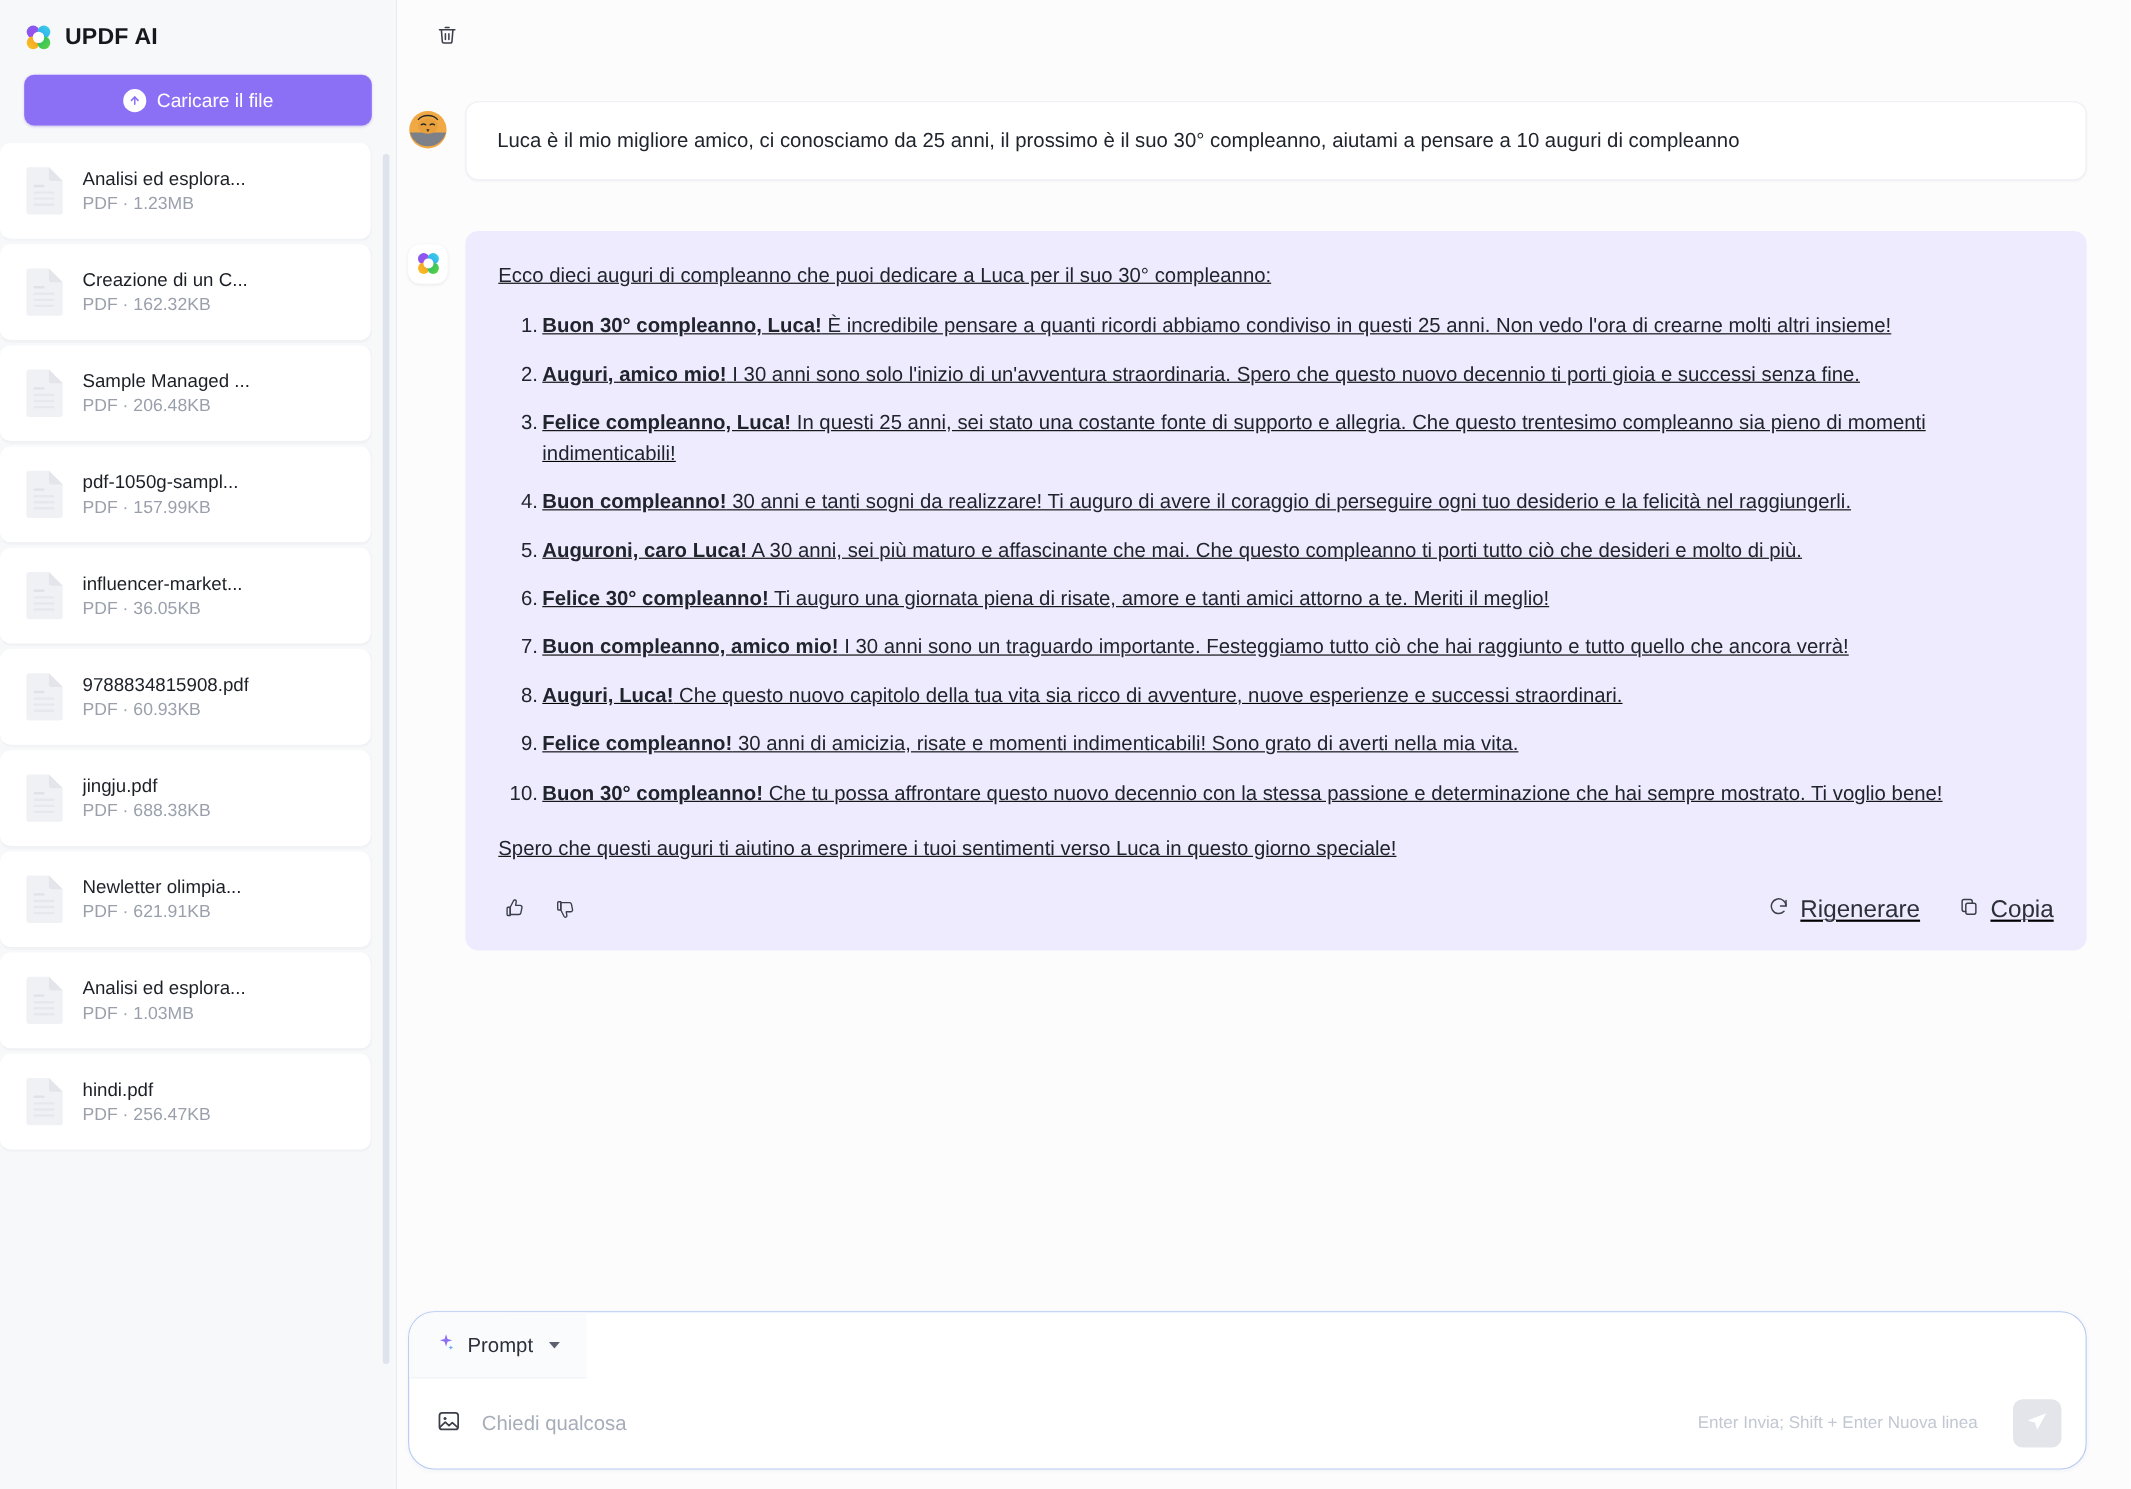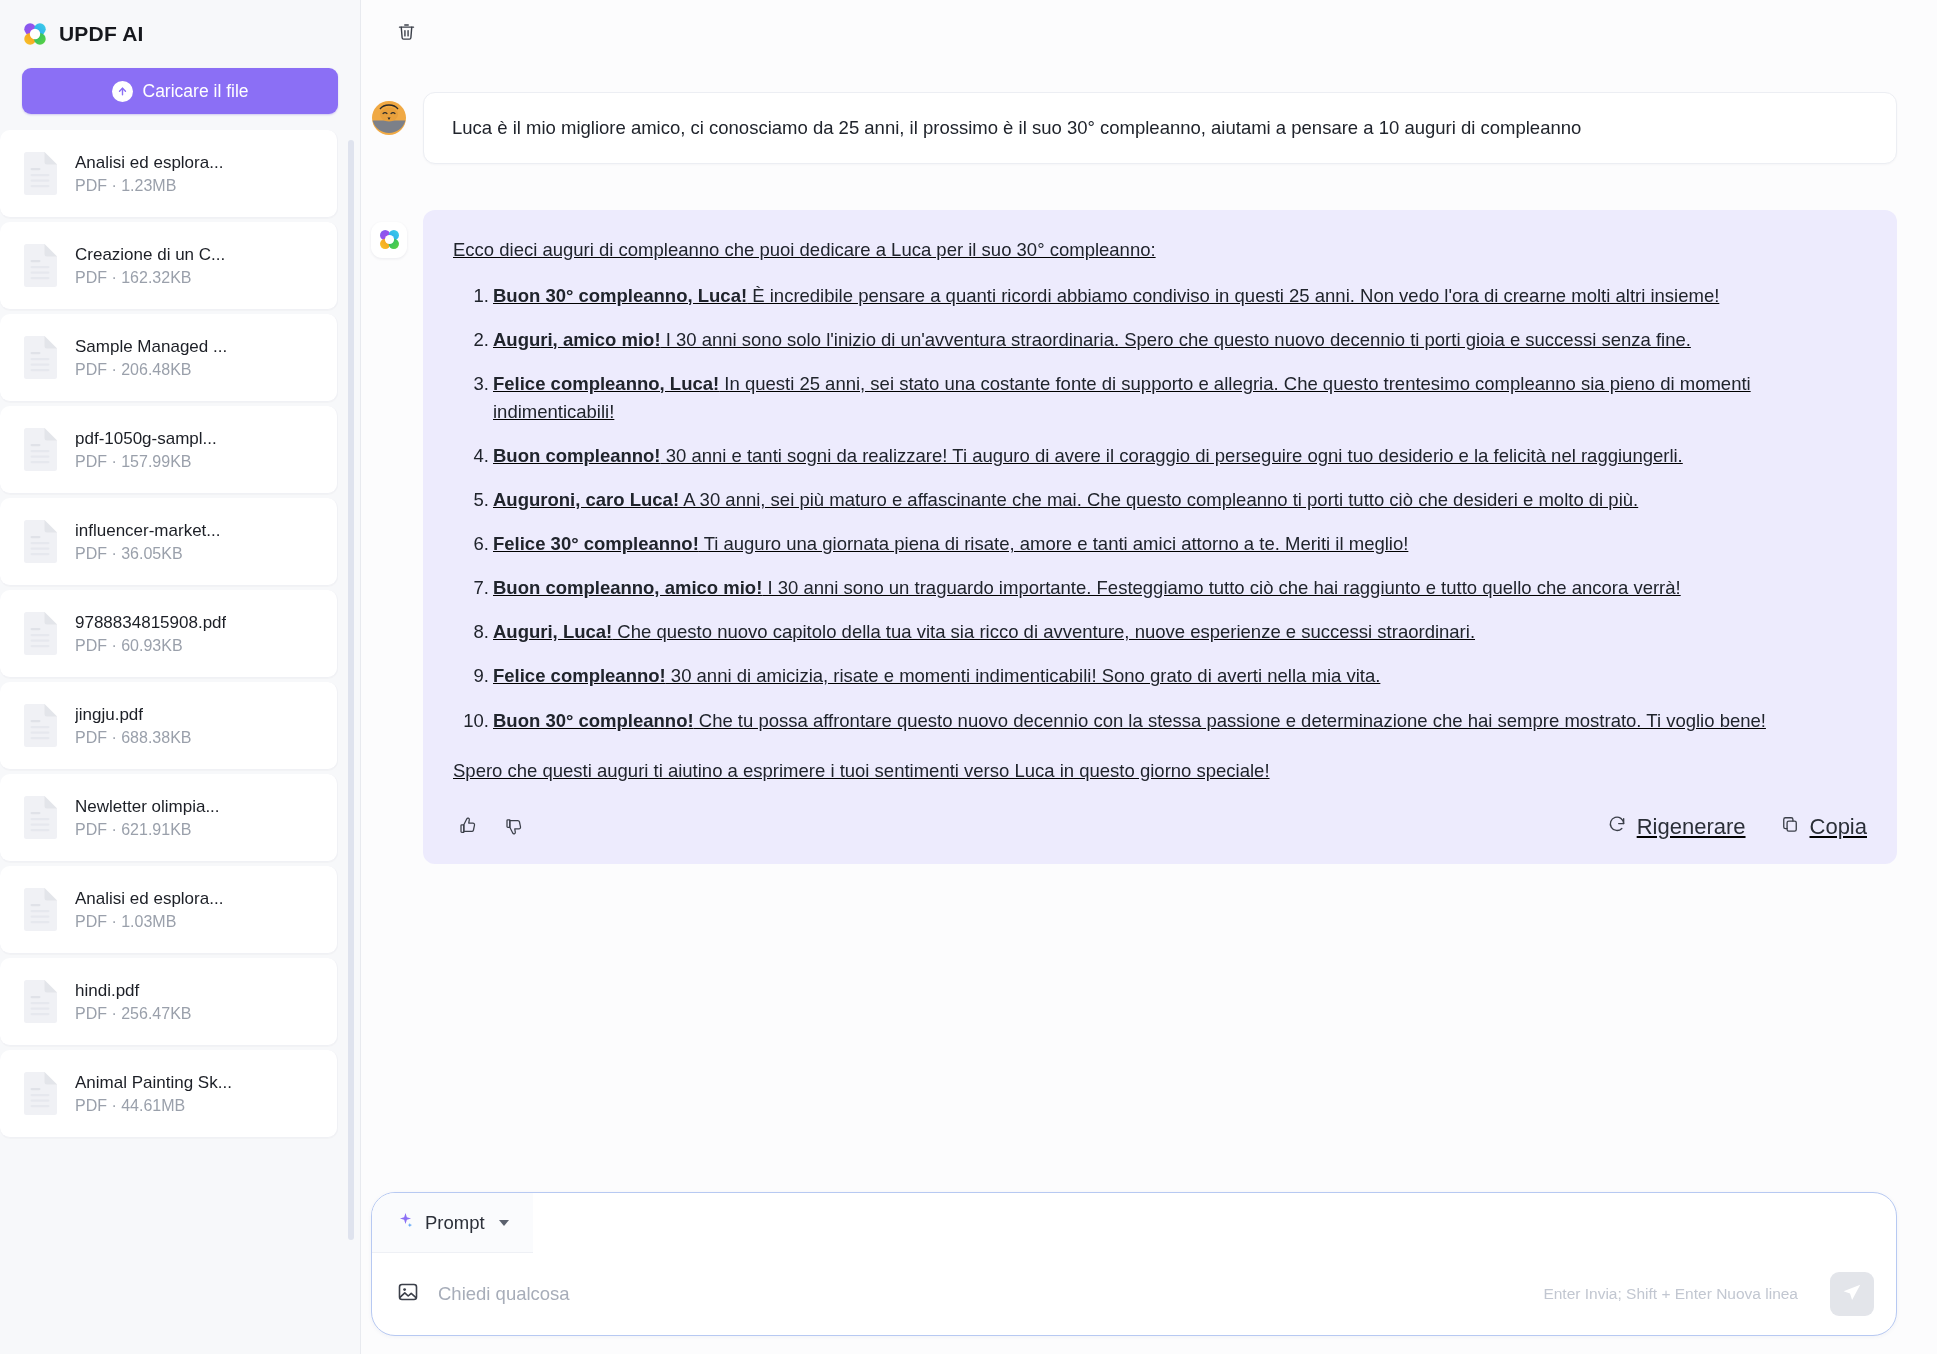--- a/index.html
+++ b/index.html
@@ -378,34 +378,20 @@
   <path d="M2 3.5A2.5 2.5 0 0 1 4.5 1h18L35 13.5v28A2.5 2.5 0 0 1 32.5 44h-28A2.5 2.5 0 0 1 2 41.5z" fill="#f0f1f5"></path>
   <path d="M22.5 1L35 13.5h-10a2.5 2.5 0 0 1-2.5-2.5z" fill="#e3e5ea"></path>
   <rect x="8.5" y="17" width="10" height="2.2" rx="1.1" fill="#e0e2e8"></rect>
   <rect x="8.5" y="23" width="19" height="2.2" rx="1.1" fill="#e6e8ee"></rect>
   <rect x="8.5" y="28.5" width="19" height="2.2" rx="1.1" fill="#e6e8ee"></rect>
   <rect x="8.5" y="34" width="19" height="2.2" rx="1.1" fill="#e6e8ee"></rect>
 </svg></span>
           <span class="file-meta">
             <span class="file-name">hindi.pdf</span>
             <span class="file-sub">PDF · 256.47KB</span>
-          </span>
-        </div>
-        <div class="file-item">
-          <span class="doc-icon"><svg viewBox="0 0 37 45" width="37" height="45">
-  <path d="M2 3.5A2.5 2.5 0 0 1 4.5 1h18L35 13.5v28A2.5 2.5 0 0 1 32.5 44h-28A2.5 2.5 0 0 1 2 41.5z" fill="#f0f1f5"></path>
-  <path d="M22.5 1L35 13.5h-10a2.5 2.5 0 0 1-2.5-2.5z" fill="#e3e5ea"></path>
-  <rect x="8.5" y="17" width="10" height="2.2" rx="1.1" fill="#e0e2e8"></rect>
-  <rect x="8.5" y="23" width="19" height="2.2" rx="1.1" fill="#e6e8ee"></rect>
-  <rect x="8.5" y="28.5" width="19" height="2.2" rx="1.1" fill="#e6e8ee"></rect>
-  <rect x="8.5" y="34" width="19" height="2.2" rx="1.1" fill="#e6e8ee"></rect>
-</svg></span>
-          <span class="file-meta">
-            <span class="file-name">Animal Painting Sk...</span>
-            <span class="file-sub">PDF · 44.61MB</span>
           </span>
         </div>
       </div>
 
     <div class="side-scrollbar"></div>
   </aside>
 
   <main class="main">
 
     <div class="main-topbar">

